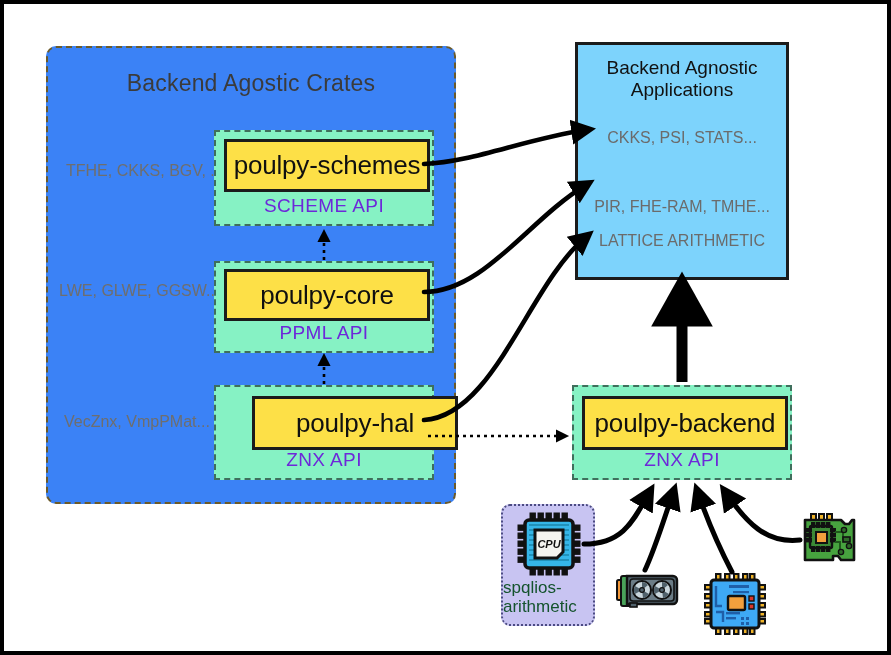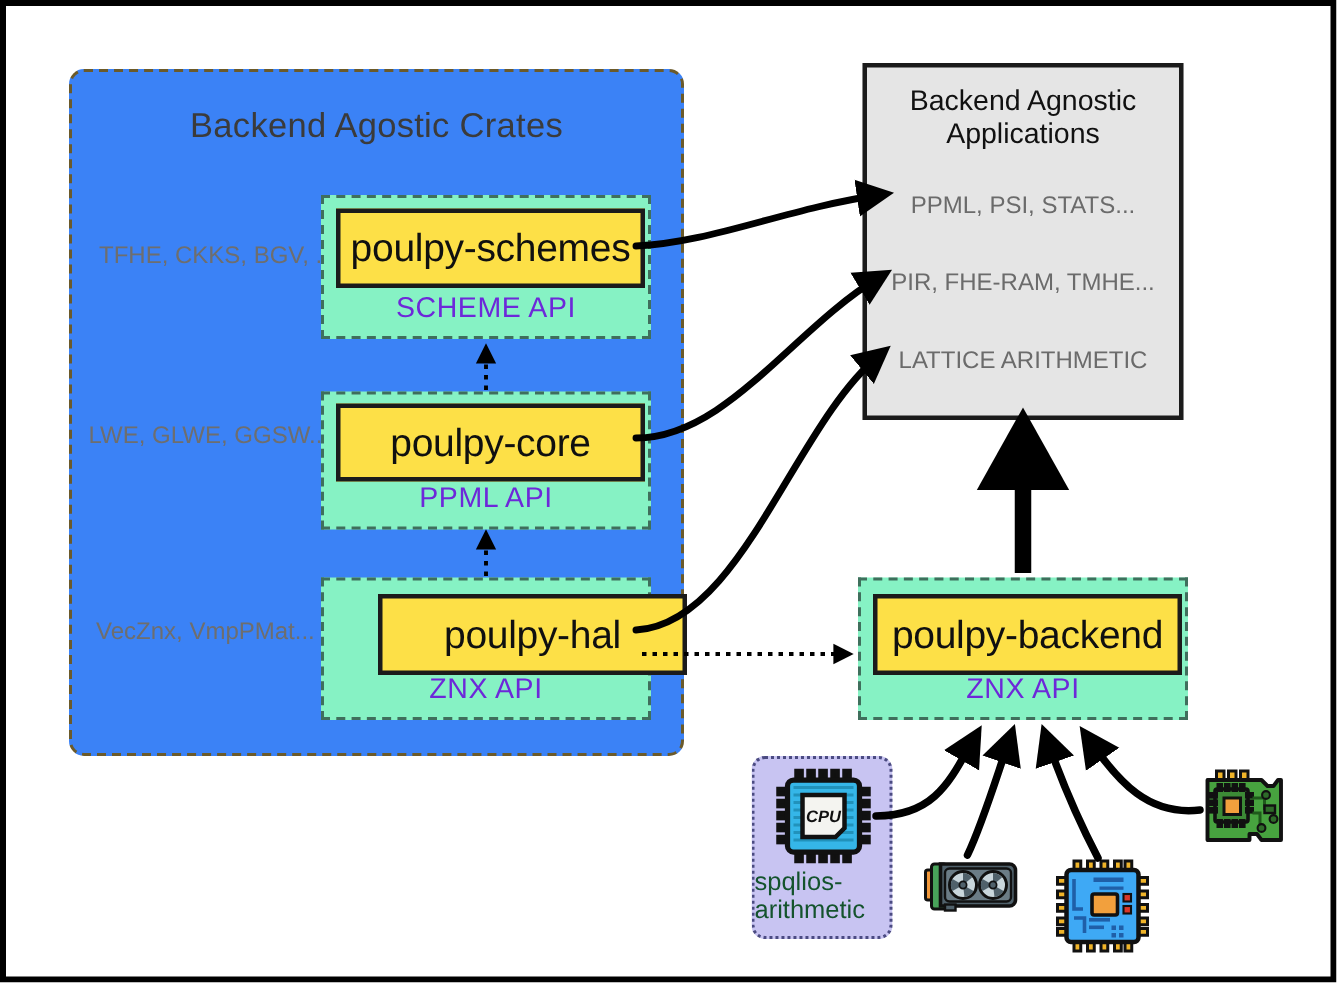--- a/index.html
+++ b/index.html
@@ -68,21 +68,21 @@
   .side-label {
     font-size: 16px;
     color: #6e6e6e;
     white-space: nowrap;
     text-align: left;
   }
 
   
   #apps-box {
     left: 571px; top: 38px; width: 214px; height: 238px;
-    background: #e5e5e5;
+    background: #7dd3fc;
     border: 3px solid #1b1b1b;
   }
   #apps-title {
     position: absolute;
     left: 0; right: 0; top: 12px;
     text-align: center;
     font-size: 19px;
     line-height: 1.18;
     color: #111111;
   }
@@ -151,22 +151,22 @@
   </div>
   <div class="crate-box" style="left:220px; top:392px; width:200px; height:48px;margin-left:28px;">
     <span>poulpy-hal</span>
   </div>
 
   <div class="abs" id="apps-box">
     <div id="apps-title">
       <span>Backend Agnostic</span><br>
       <span>Applications</span>
     </div>
-    <div class="app-item" style="top:84px;">PPML, PSI, STATS...</div>
-    <div class="app-item" style="top:135px;text-align:center;">PIR, FHE-RAM, TMHE...</div>
+    <div class="app-item" style="top:84px;">CKKS, PSI, STATS...</div>
+    <div class="app-item" style="top:153px;text-align:center;">PIR, FHE-RAM, TMHE...</div>
     <div class="app-item" style="top:187px;">LATTICE ARITHMETIC</div>
   </div>
 
   <div class="abs api-block" style="left:568px; top:381px; width:220px; height:95px;">
     <div class="api-label">ZNX API</div>
   </div>
   <div class="crate-box" style="left:578px; top:392px; width:200px; height:48px;">
     <span>poulpy-backend</span>
   </div>
 

